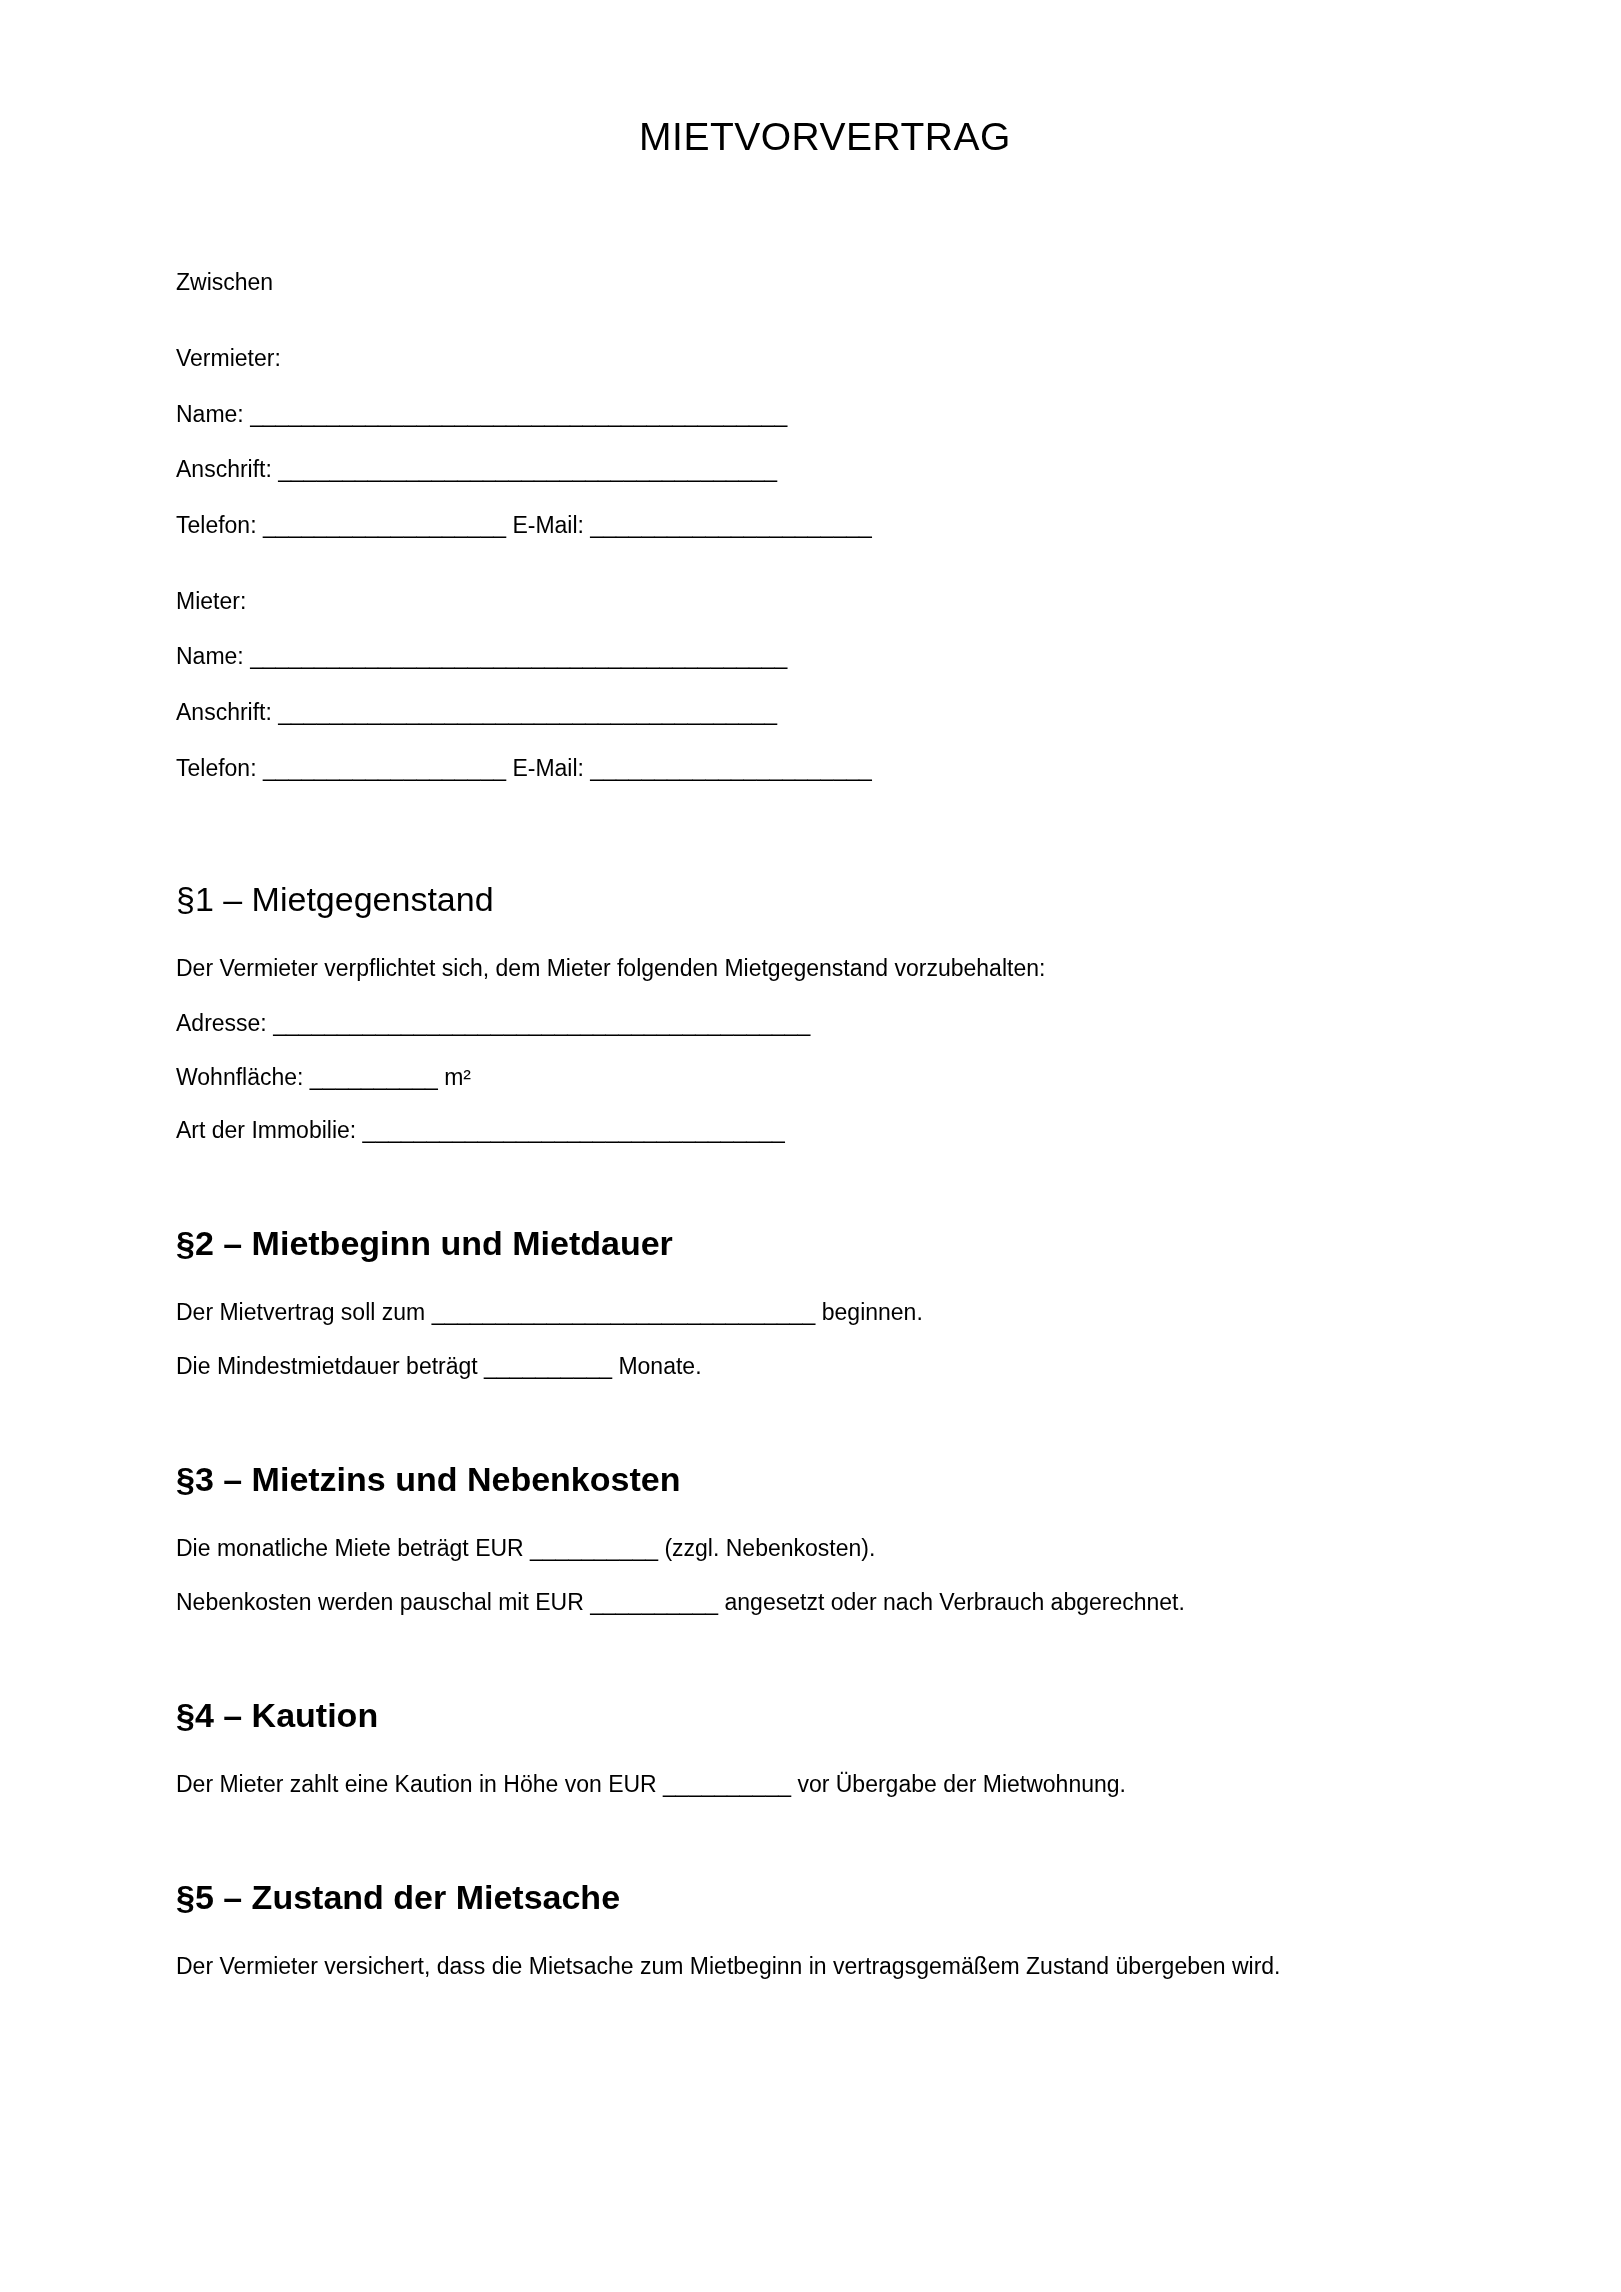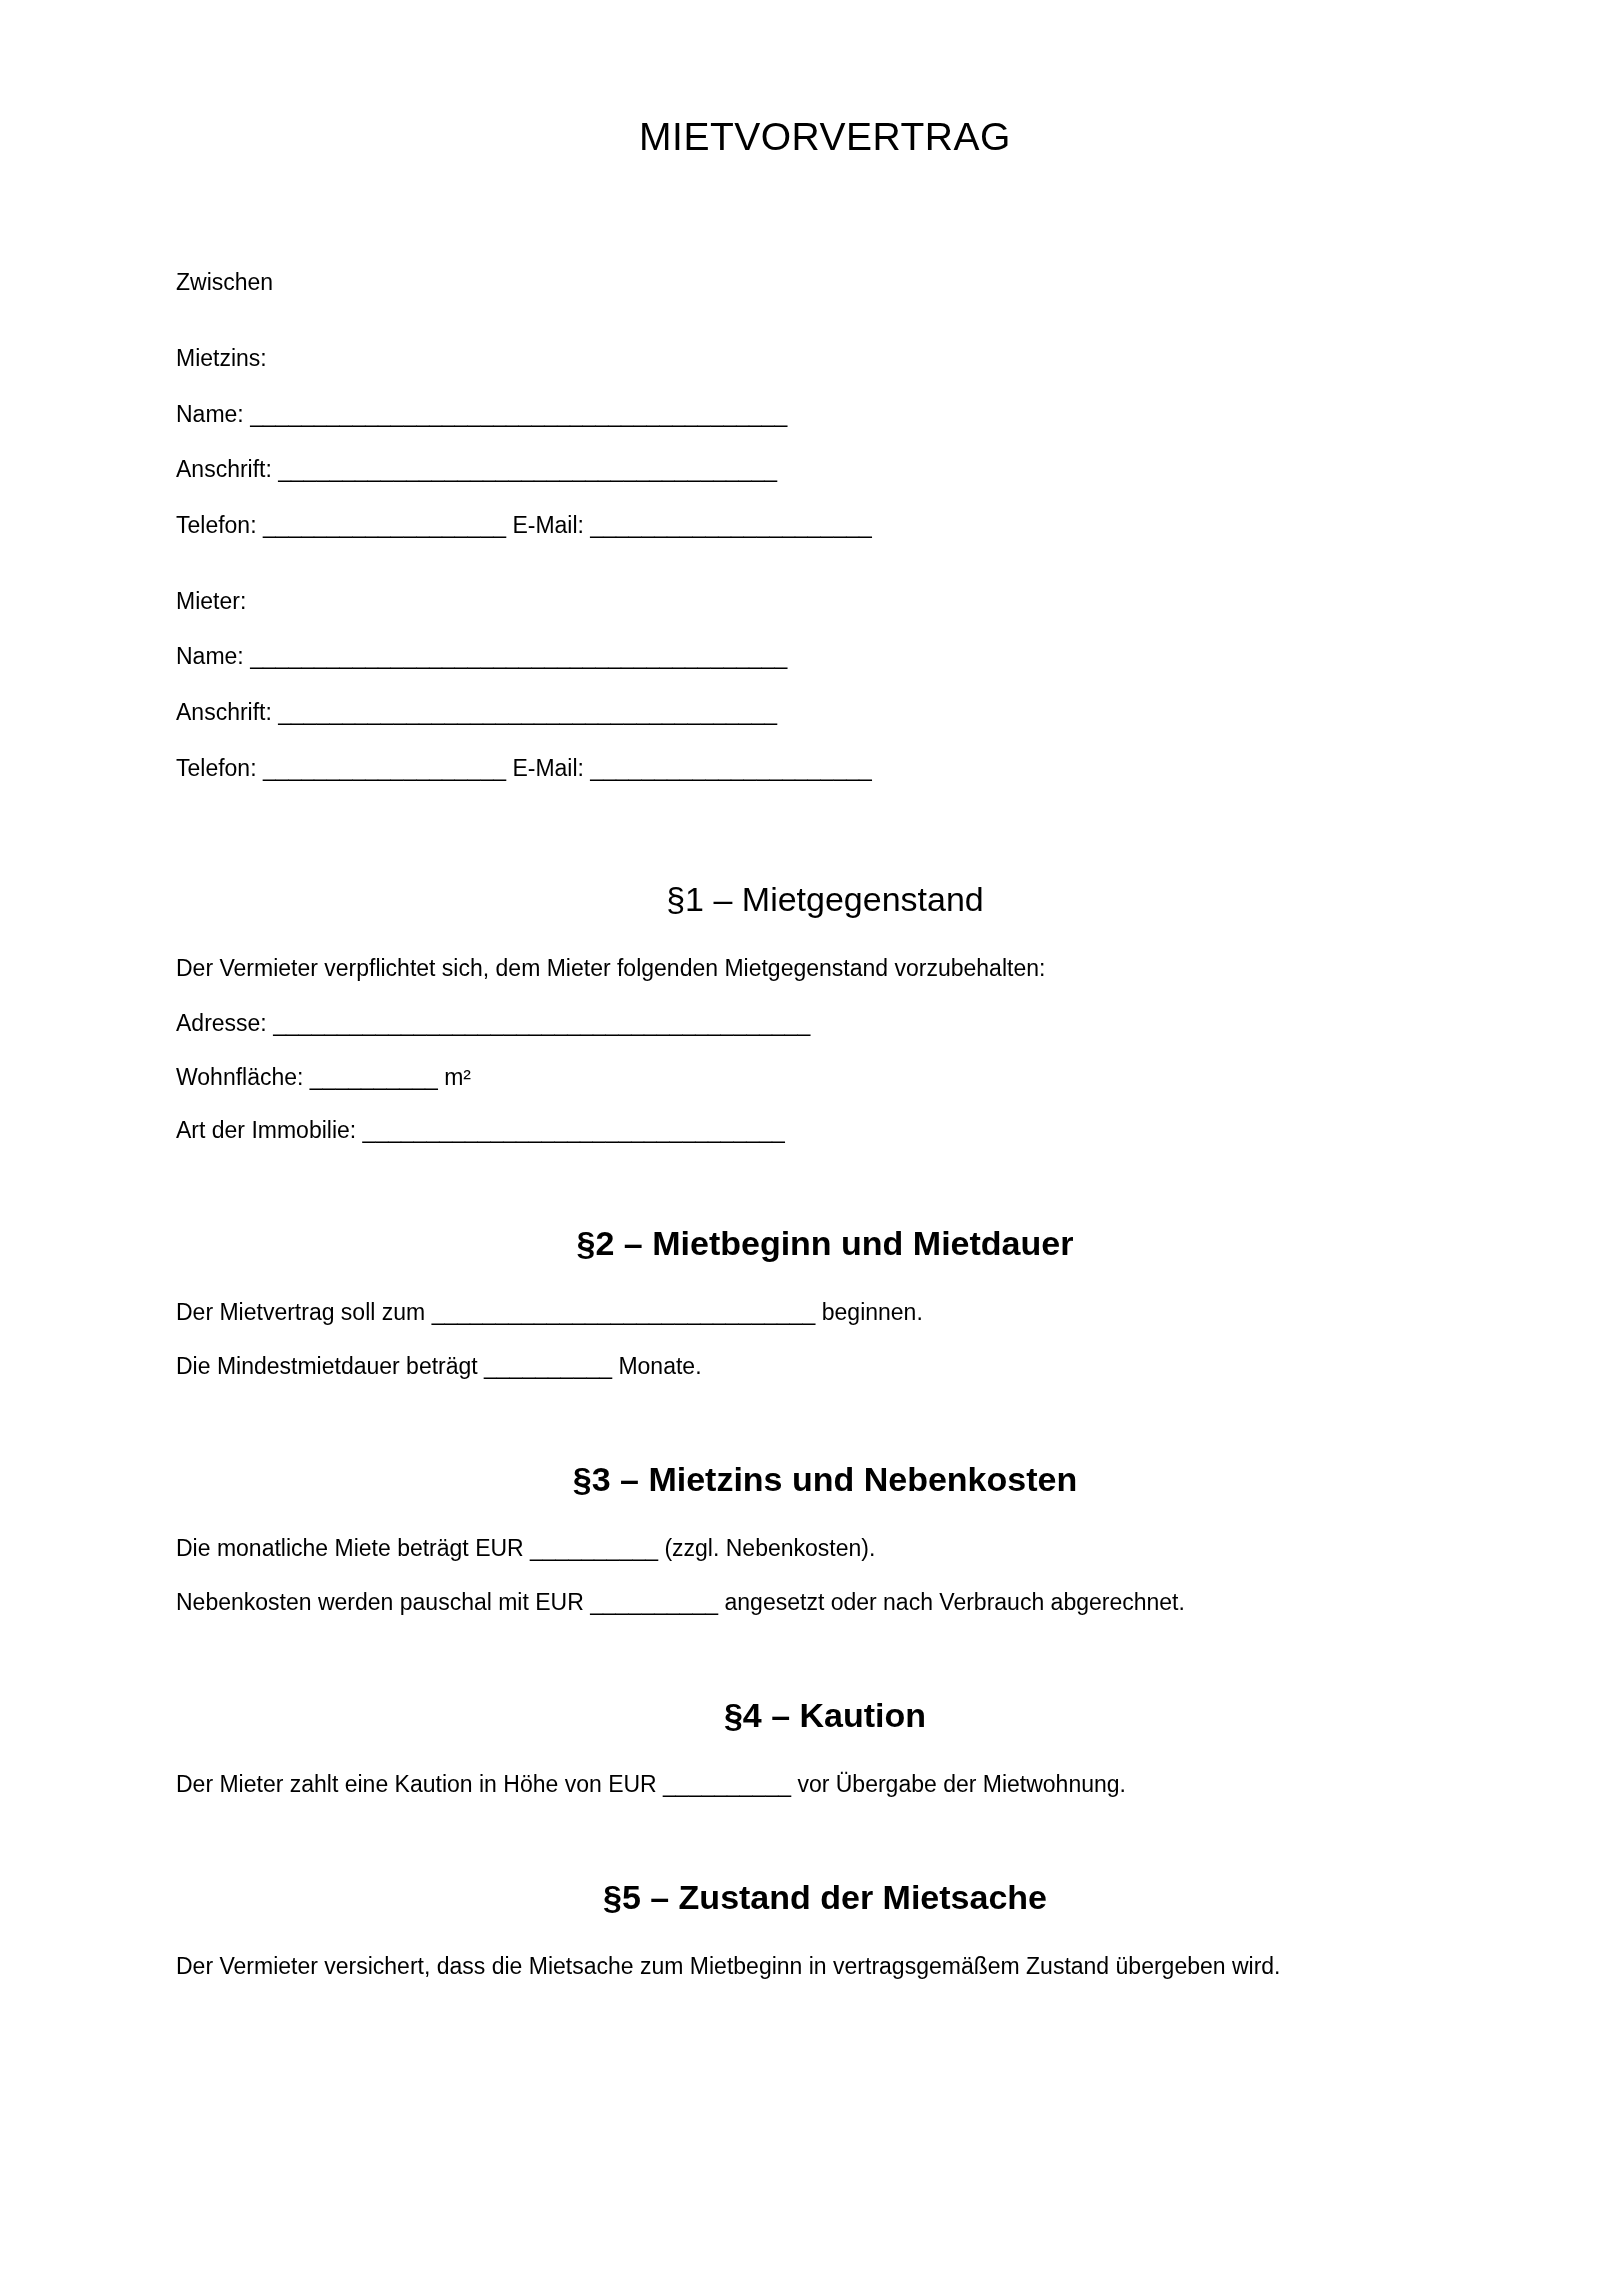--- a/index.html
+++ b/index.html
@@ -32,21 +32,20 @@
   p {
     margin: 0;
     font-size: 23px;
     line-height: 34px;
     font-weight: 400;
   }
   .heading {
     font-size: 34px;
     line-height: 41px;
     font-weight: 400;
-    text-align: center;
   }
   .wrap {
     max-width: 1298px;
   }
   
   .mt-zwischen { margin-top: 105px; }
   .mt-party    { margin-top: 42px; }
   .mt-field    { margin-top: 21.6px; }
   .mt-h1       { margin-top: 94px; }
   .mt-heading  { margin-top: 76px; font-weight: bold; }
@@ -55,21 +54,21 @@
 </style>
 </head>
 <body>
 
 <div class="page">
 
   <h1 class="title">MIETVORVERTRAG</h1>
 
   <p class="mt-zwischen">Zwischen</p>
 
-  <p class="mt-party">Mietzins:</p>
+  <p class="mt-party">Vermieter:</p>
 
   <p class="mt-field"><span>Name:</span> <span>__________________________________________</span></p>
 
   <p class="mt-field"><span>Anschrift:</span> <span>_______________________________________</span></p>
 
   <p class="mt-field"><span>Telefon:</span> <span>___________________</span> <span>E-Mail:</span> <span>______________________</span></p>
 
   <p class="mt-party">Mieter:</p>
 
   <p class="mt-field"><span>Name:</span> <span>__________________________________________</span></p>

